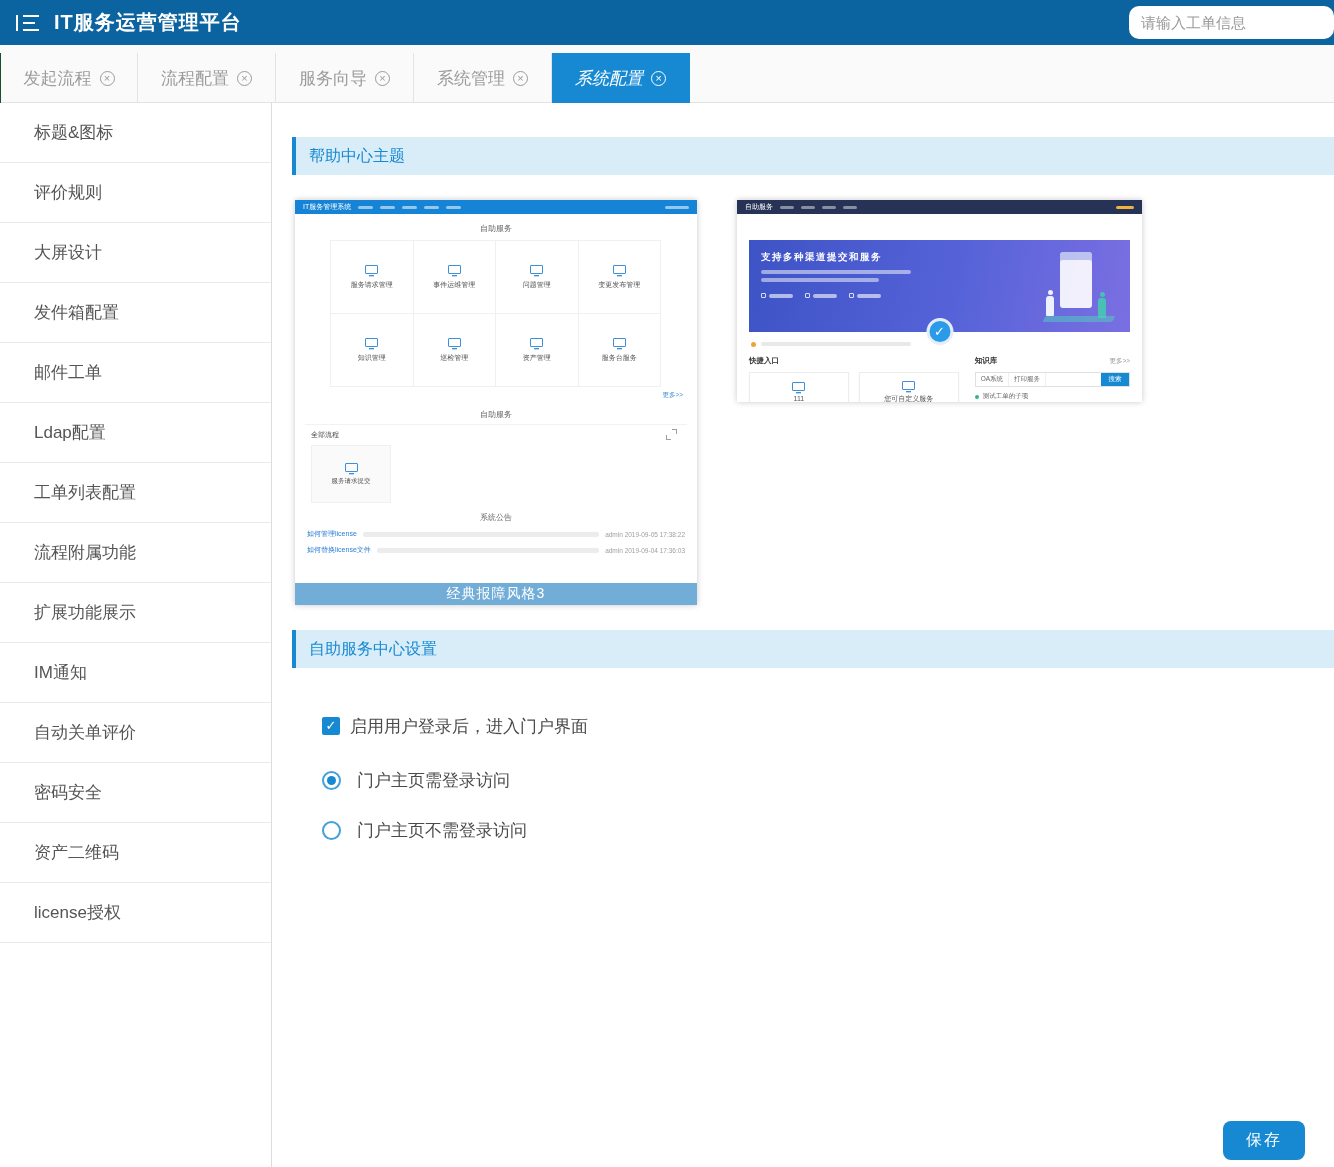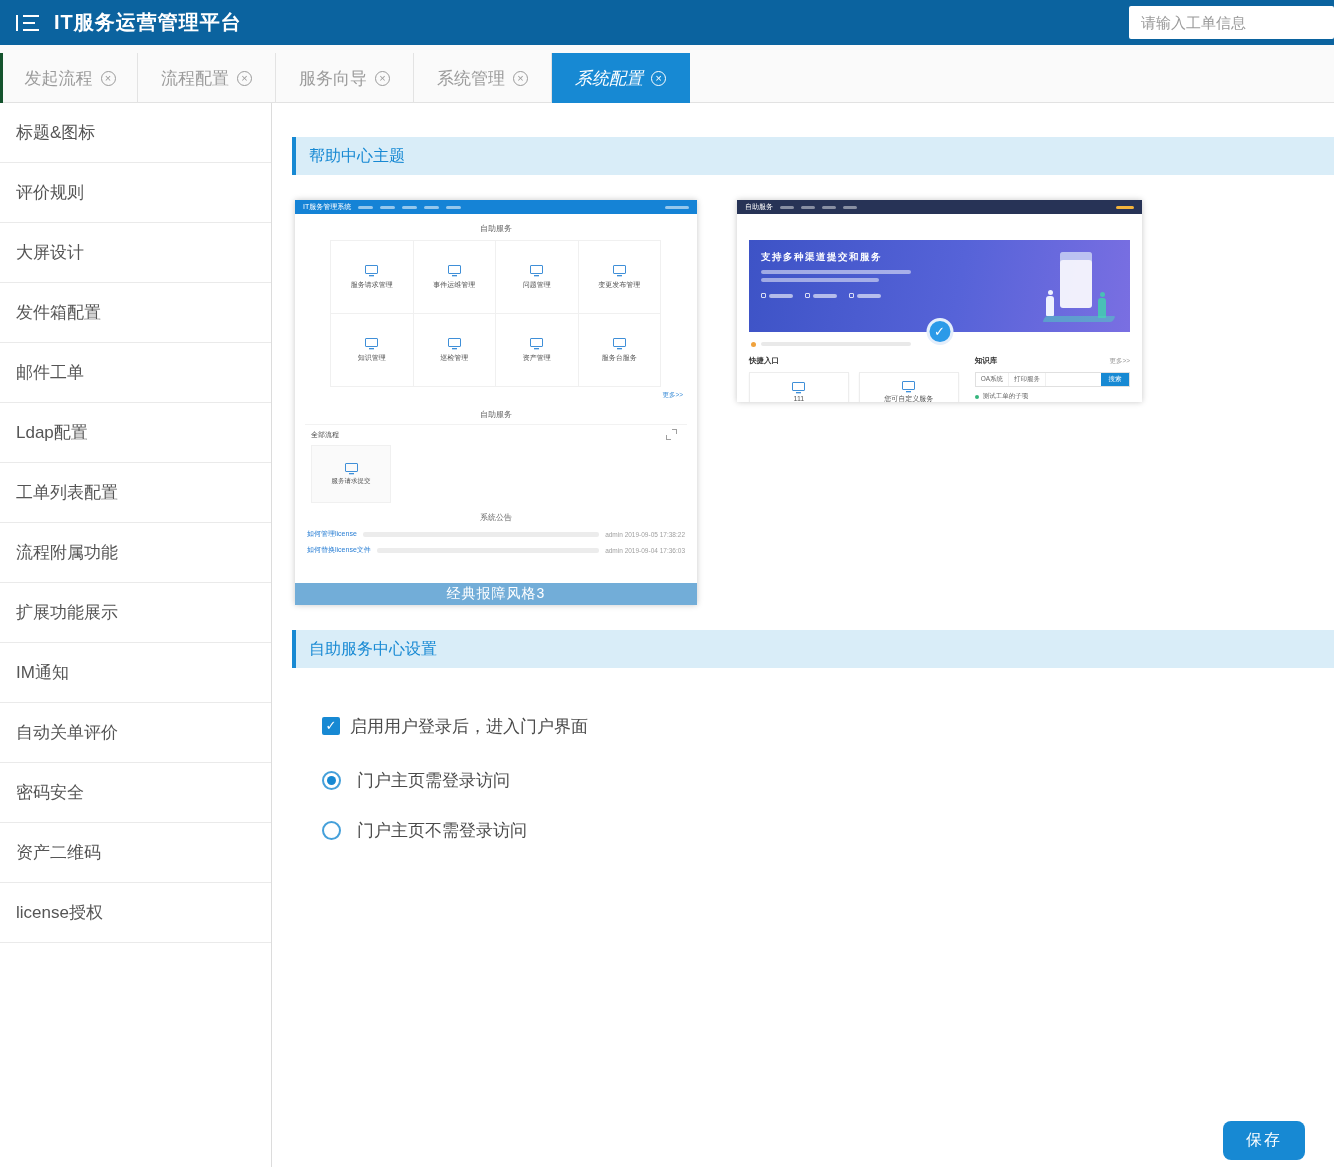--- a/index.html
+++ b/index.html
@@ -9,36 +9,36 @@
   .app { width:1334px; height:1167px; display:flex; flex-direction:column; }
 
   
   .topbar { height:45px; background:#0b639f; display:flex; align-items:center; padding:0 0 0 16px; flex:0 0 auto; }
   .menu-icon { width:24px; height:16px; position:relative; cursor:pointer; margin-right:14px; }
   .menu-icon i { position:absolute; left:7px; height:2px; width:16px; background:#fff; }
   .menu-icon i:nth-child(1){ top:0; } .menu-icon i:nth-child(2){ top:7px; width:12px; } .menu-icon i:nth-child(3){ top:14px; }
   .menu-icon b { position:absolute; left:0; top:0; width:2px; height:16px; background:#fff; }
   .app-title { color:#fff; font-size:20px; font-weight:700; letter-spacing:1px; }
   .search-input { margin-left:auto; width:205px; height:33px; border:none; outline:none; padding:0 12px;
-    font-size:15px; color:#333; border-radius:2px; font-family:inherit; }
+    font-size:15px; color:#333; border-radius:10px; font-family:inherit; }
   .search-input::placeholder { color:#9a9a9a; }
 
   
   .tabbar { height:58px; background:#fafafa; border-bottom:1px solid #e2e2e2; display:flex; padding-top:8px; flex:0 0 auto; }
   .tab { width:138px; height:50px; display:flex; align-items:center; justify-content:center; gap:8px;
     font-size:17px; color:#9b9b9b; border-right:1px solid #e3e3e3; cursor:pointer; }
-  .tab:first-child { border-left:3px solid #14532d; }
+  .tab:first-child { border-left:1px solid #14532d; }
   .tab .x { width:15px; height:15px; border:1px solid currentColor; border-radius:50%;
     font-size:11px; line-height:13px; text-align:center; display:inline-block; }
   .tab.active { background:#1789d3; color:#fff; border-right-color:#1789d3;font-style:italic; }
 
   
   .main { flex:1; display:flex; min-height:0; }
   .sidebar { width:272px; border-right:1px solid #dcdcdc; flex:0 0 auto; }
-  .side-item { height:60px; line-height:59px; padding-left:16px; font-size:17px; color:#555;
+  .side-item { height:60px; line-height:59px; padding-left:34px; font-size:17px; color:#555;
     border-bottom:1px solid #eaeaea; cursor:pointer; white-space:nowrap; }
   .side-item.active { background:#1789d3; color:#fff; border-bottom-color:#1789d3; }
 
   .content { flex:1; position:relative; background:#fff; }
 
   .band { position:absolute; left:20px; right:0; height:38px; background:#d9edf8; border-left:4px solid #1789d3;
     display:flex; align-items:center; padding-left:13px; font-size:16px; color:#1789d3; }
   .band1 { top:34px; } .band2 { top:527px; }
 
   .thumbs { position:absolute; top:97px; left:23px; display:flex; gap:40px; align-items:flex-start; }

